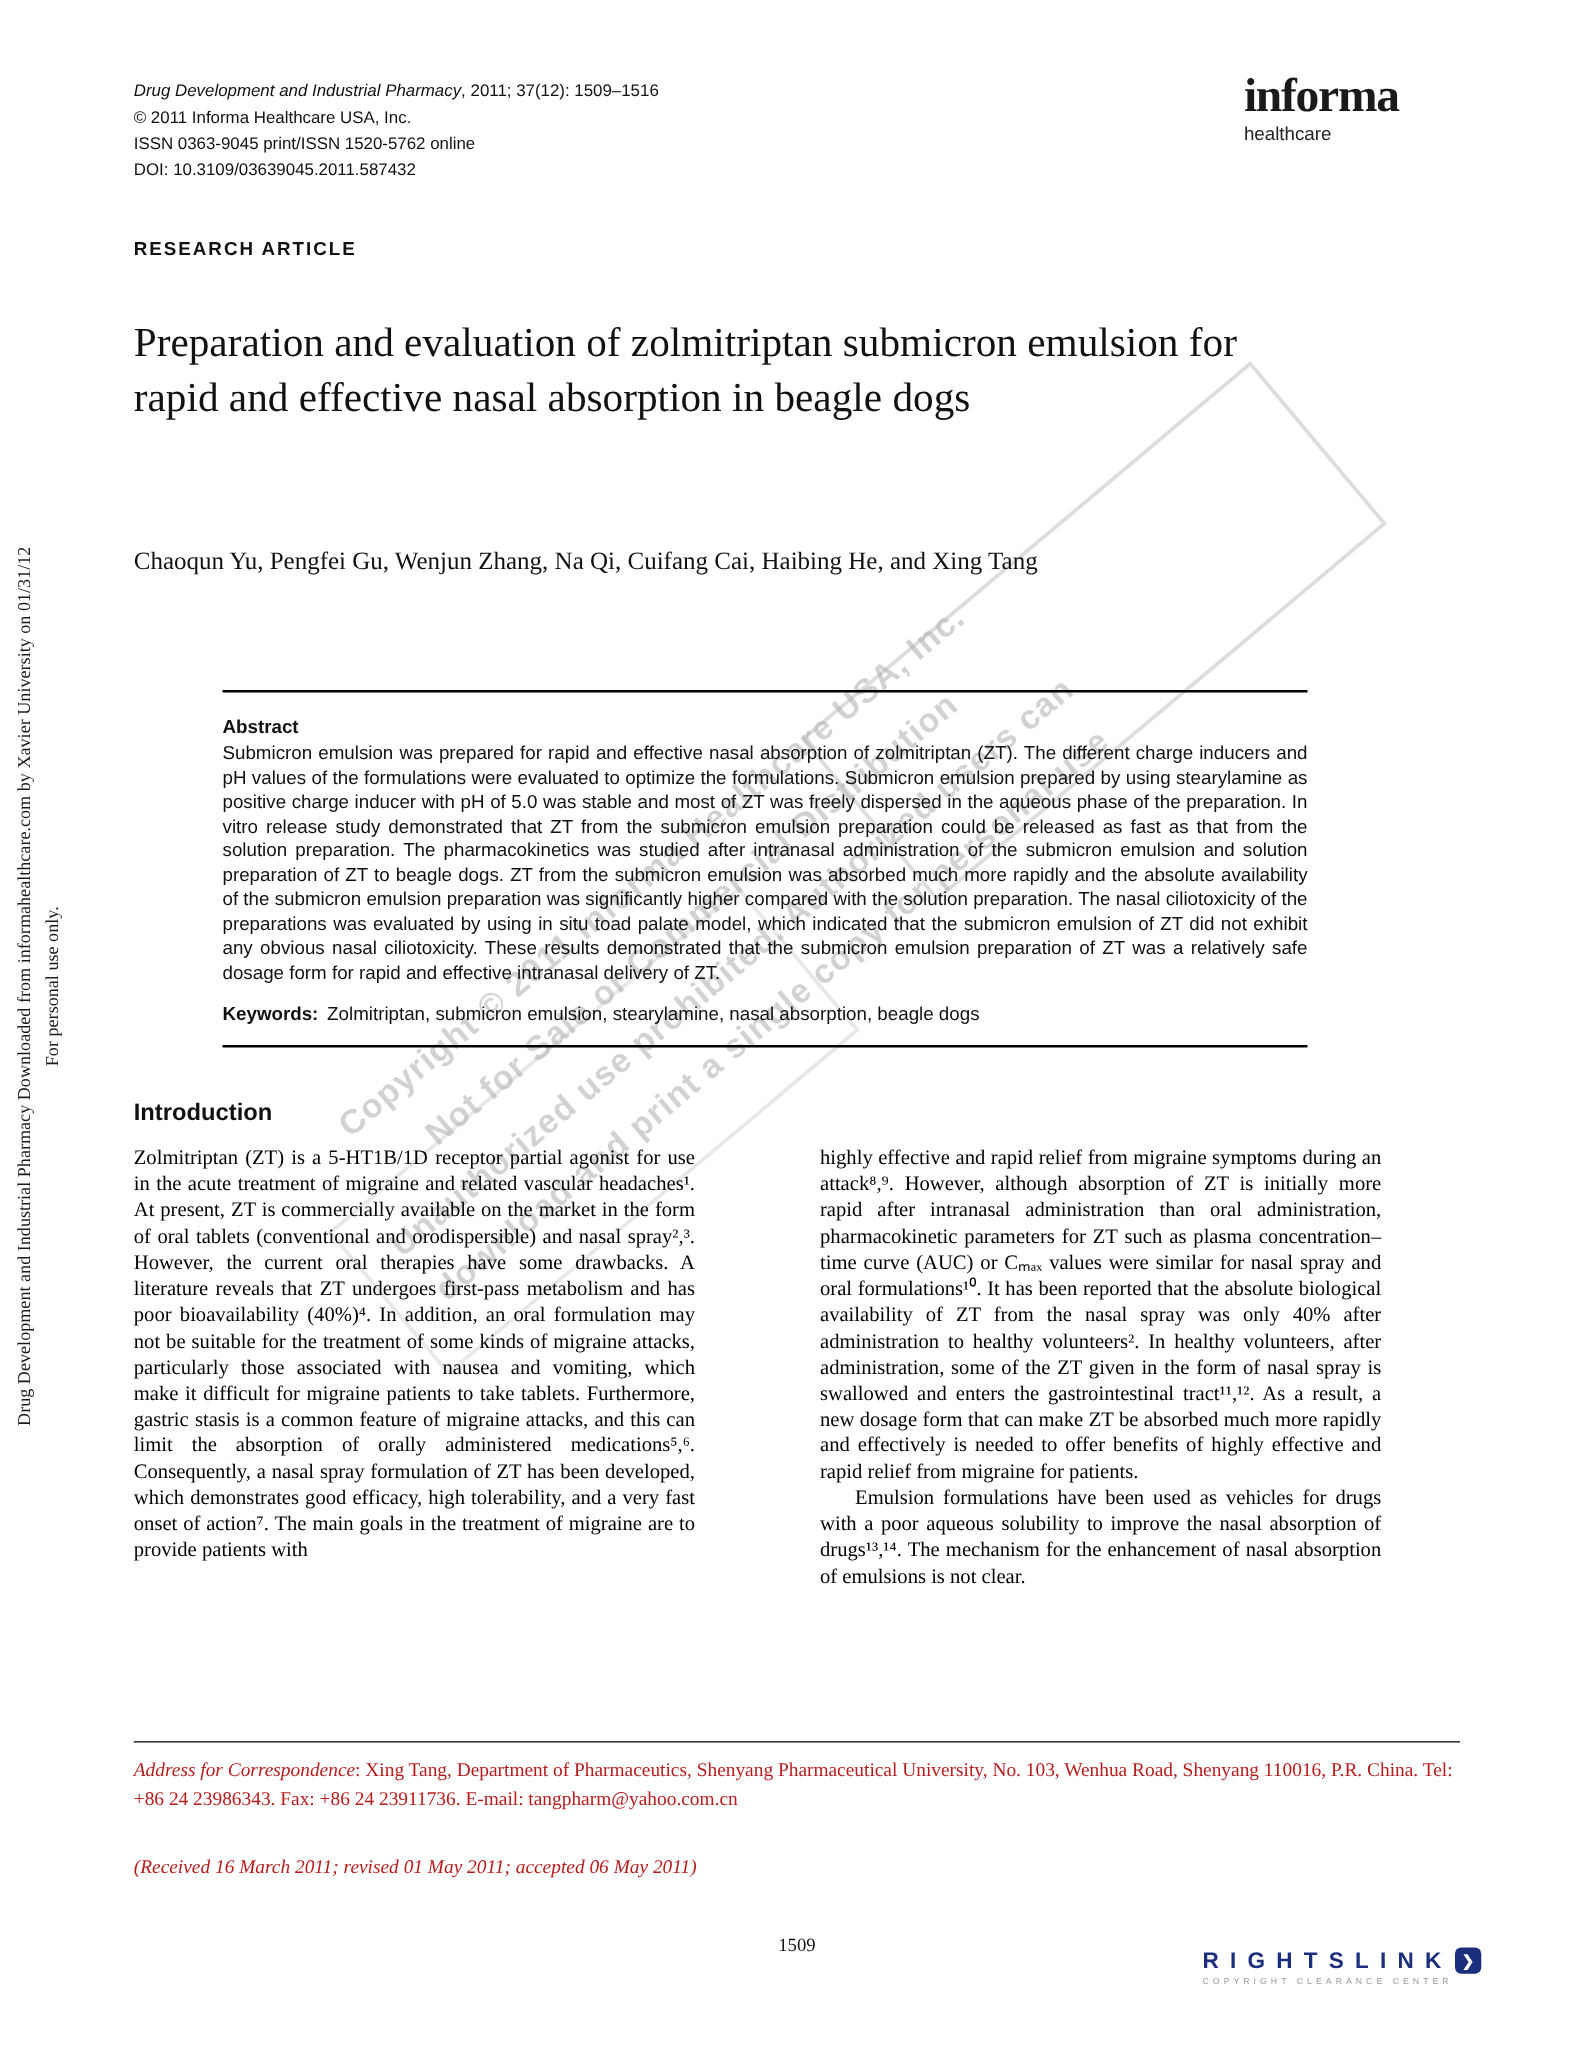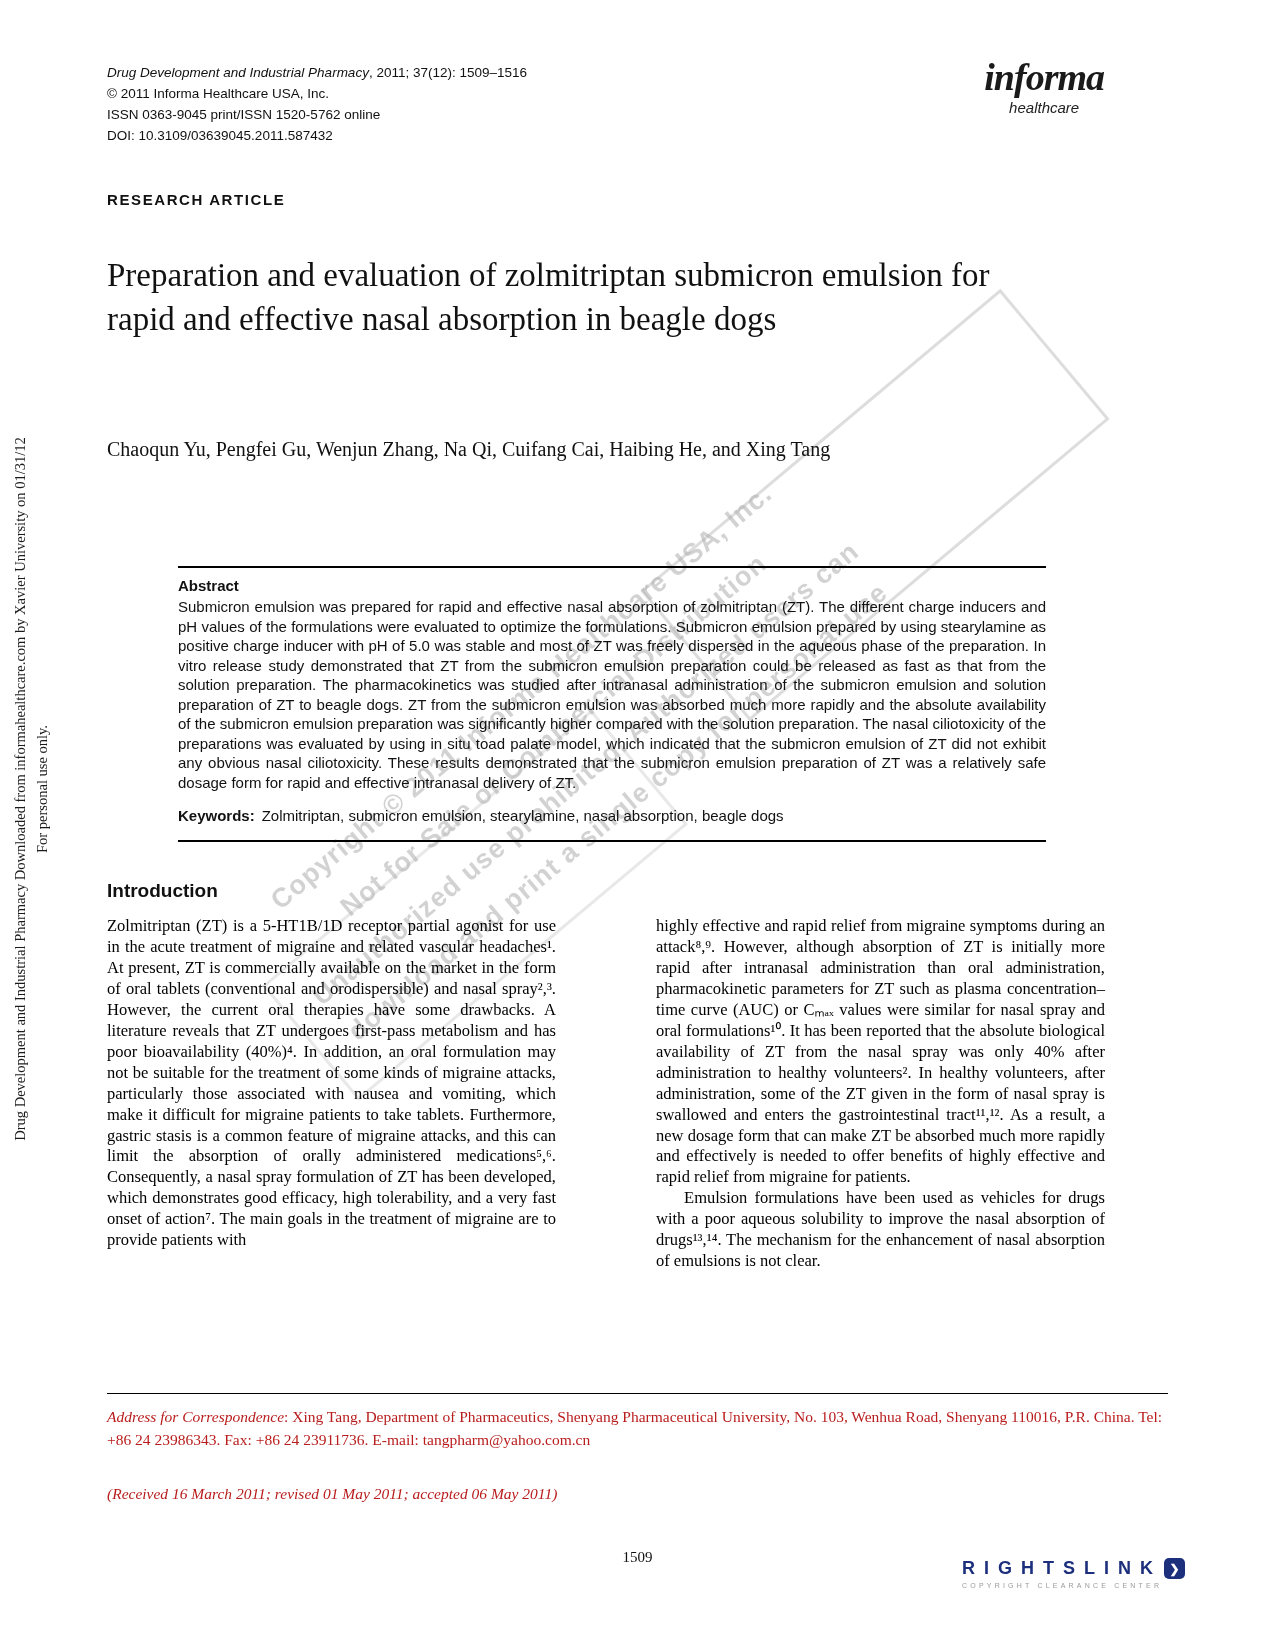--- a/index.html
+++ b/index.html
@@ -69,24 +69,23 @@
   .pub-info {
     position: absolute;
     left: 107px;
     top: 63px;
     font-size: 13.5px;
     line-height: 1.55;
     color: #111;
   }
   .logo {
     position: absolute;
-    right: 171px;
+    right: 156px;
     top: 58px;
-    text-align: center;
-    font-style: italic;
+    text-align: left;
   }
   .logo-main {
     font-family: "Liberation Serif", serif;
     font-weight: 700;
     font-size: 38px;
     letter-spacing: -1px;
     line-height: 1;
     color: #1a1a1a;
   }
   .logo-sub {
@@ -137,22 +136,21 @@
   }
 
   
   .abstract {
     position: absolute;
     left: 178px;
     top: 552px;
     width: 868px;
     border-top: 2px solid #000;
     border-bottom: 2px solid #000;
-    padding: 9px 0 16px 0;
-    margin-top: 14px;
+    padding: 19px 0 16px 0;
   }
   .abstract-heading {
     font-size: 15px;
     font-weight: 700;
     margin-bottom: 3px;
   }
   .abstract-text {
     font-size: 15px;
     line-height: 1.3;
     text-align: justify;

